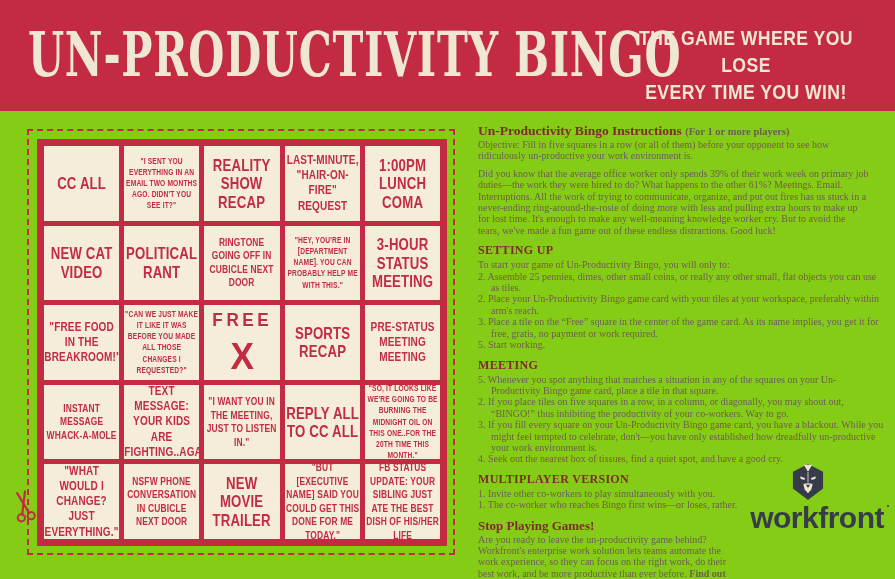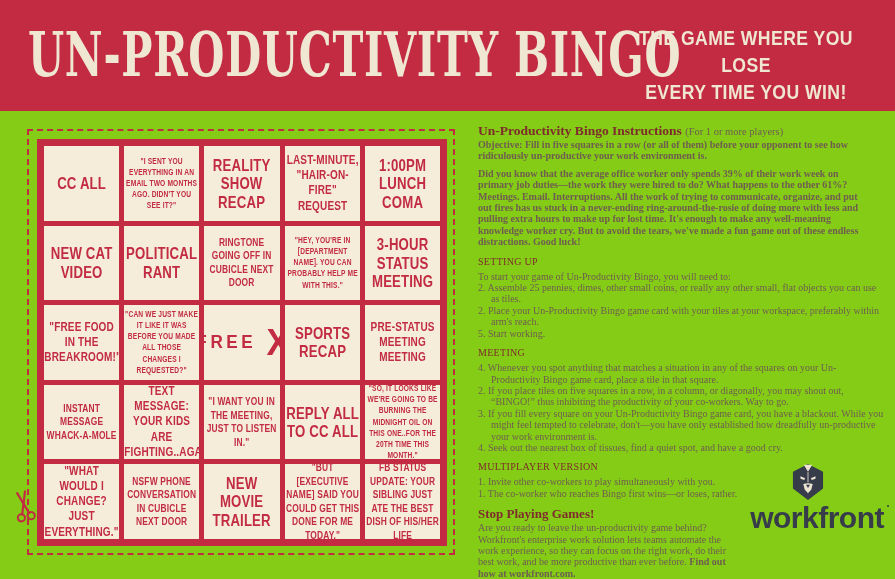--- a/index.html
+++ b/index.html
@@ -23,31 +23,31 @@
   .card{position:absolute;left:37px;top:139px;width:410px;height:407px;background:#c22b42;
     box-sizing:border-box;padding:7px;display:grid;grid-template-columns:repeat(5,1fr);
     grid-template-rows:repeat(5,1fr);gap:5px;}
   .cell{background:#f5edda;display:flex;align-items:center;justify-content:center;
     text-align:center;overflow:hidden;color:#c22b42;font-weight:bold;}
   .cell-text{display:block;width:124%;flex:0 0 auto;transform:scaleX(0.80);letter-spacing:0.2px;}
   .cell-text[data-size="lg"]{font-size:16.5px;line-height:1.12;}
   .cell-text[data-size="ml"]{font-size:12.5px;line-height:1.22;}
   .cell-text[data-size="md"]{font-size:10.5px;line-height:1.28;}
   .cell-text[data-size="sm"]{font-size:8.3px;line-height:1.34;}
-  .free-cell{flex-direction:row;gap:6px;}
+  .free-cell{flex-direction:column;gap:6px;}
   .free-label{font-size:19px;letter-spacing:4px;line-height:1.1;transform:scaleX(0.9);}
   .free-mark{font-size:37px;line-height:1;margin-top:1px;transform:scaleX(0.95);}
 
   
   .instructions{position:absolute;left:478px;top:123px;width:407px;color:#6f5d50;
     font-family:"Liberation Serif",serif;font-size:10px;line-height:11.4px;}
   .inst-title{font-size:13.5px;line-height:15px;font-weight:bold;color:#7e2c2c;}
-  .inst-title .title-suffix{font-weight:normal;font-size:10.5px;color:#6f5d50;}
-  .para{margin:0 16px 6px 0;font-weight:bold;}
-  .sec-h{font-weight:normal;font-size:10px;line-height:14px;color:#7e2c2c;margin:7px 0 2px 0;letter-spacing:0.3px;}
+  .inst-title .title-suffix{font-weight:bold;font-size:10.5px;color:#6f5d50;}
+  .para{margin:0 16px 6px 0;}
+  .sec-h{font-weight:bold;font-size:12px;line-height:14px;color:#7e2c2c;margin:7px 0 2px 0;letter-spacing:0.3px;}
   .item{padding-left:13px;text-indent:-13px;}
   .closing-h{font-weight:bold;font-size:13px;line-height:15px;color:#7e2c2c;margin:7px 0 1px 0;}
   .closing-body{width:262px;}
   .cta{font-weight:bold;}
 
   
   .logo{position:absolute;left:732px;top:464px;width:152px;text-align:right;}
   .lion{display:block;margin:0 auto 3px auto;}
   .wordmark{font-family:"Liberation Sans",sans-serif;font-weight:bold;font-size:30px;
     letter-spacing:-0.5px;color:#363c4a;line-height:30px;position:relative;display:inline-block;}
@@ -158,26 +158,27 @@
   <div class="instructions">
     <div class="inst-title">
       <span>Un-Productivity Bingo Instructions</span>
       <span class="title-suffix">(For 1 or more players)</span>
     </div>
     <div class="para">Objective: Fill in five squares in a row (or all of them) before your opponent to see how ridiculously un-productive your work environment is.</div>
     <div class="para">Did you know that the average office worker only spends 39% of their work week on primary job duties—the work they were hired to do? What happens to the other 61%? Meetings. Email. Interruptions. All the work of trying to communicate, organize, and put out fires has us stuck in a never-ending ring-around-the-rosie of doing more with less and pulling extra hours to make up for lost time. It's enough to make any well-meaning knowledge worker cry. But to avoid the tears, we've made a fun game out of these endless distractions. Good luck!</div>
 
     <div>
         <div class="sec-h">SETTING UP</div>
-        <div>To start your game of Un-Productivity Bingo, you will need to:</div>
+        <div>To start your game of Un-Productivity Bingo, you will only to:</div>
         <div class="item">2. Assemble 25 pennies, dimes, other small coins, or really any other small, flat objects you can use as tiles.</div>
         <div class="item">2. Place your Un-Productivity Bingo game card with your tiles at your workspace, preferably within arm's reach.</div>
+        <div class="item">3. Place a tile on the “Free” square in the center of the game card. As its name implies, you get it for free, gratis, no payment or work required.</div>
         <div class="item">5. Start working.</div>
         <div class="sec-h">MEETING</div>
-        <div class="item">4. Whenever you spot anything that matches a situation in any of the squares on your Un-Productivity Bingo game card, place a tile in that square.</div>
+        <div class="item">5. Whenever you spot anything that matches a situation in any of the squares on your Un-Productivity Bingo game card, place a tile in that square.</div>
         <div class="item">2. If you place tiles on five squares in a row, in a column, or diagonally, you may shout out, “BINGO!” thus inhibiting the productivity of your co-workers. Way to go.</div>
         <div class="item">3. If you fill every square on your Un-Productivity Bingo game card, you have a blackout. While you might feel tempted to celebrate, don't—you have only established how dreadfully un-productive your work environment is.</div>
         <div class="item">4. Seek out the nearest box of tissues, find a quiet spot, and have a good cry.</div>
         <div class="sec-h">MULTIPLAYER VERSION</div>
         <div class="item">1. Invite other co-workers to play simultaneously with you.</div>
         <div class="item">1. The co-worker who reaches Bingo first wins—or loses, rather.</div>
       </div>
 
     <div class="closing-h">Stop Playing Games!</div>
     <div class="closing-body">

